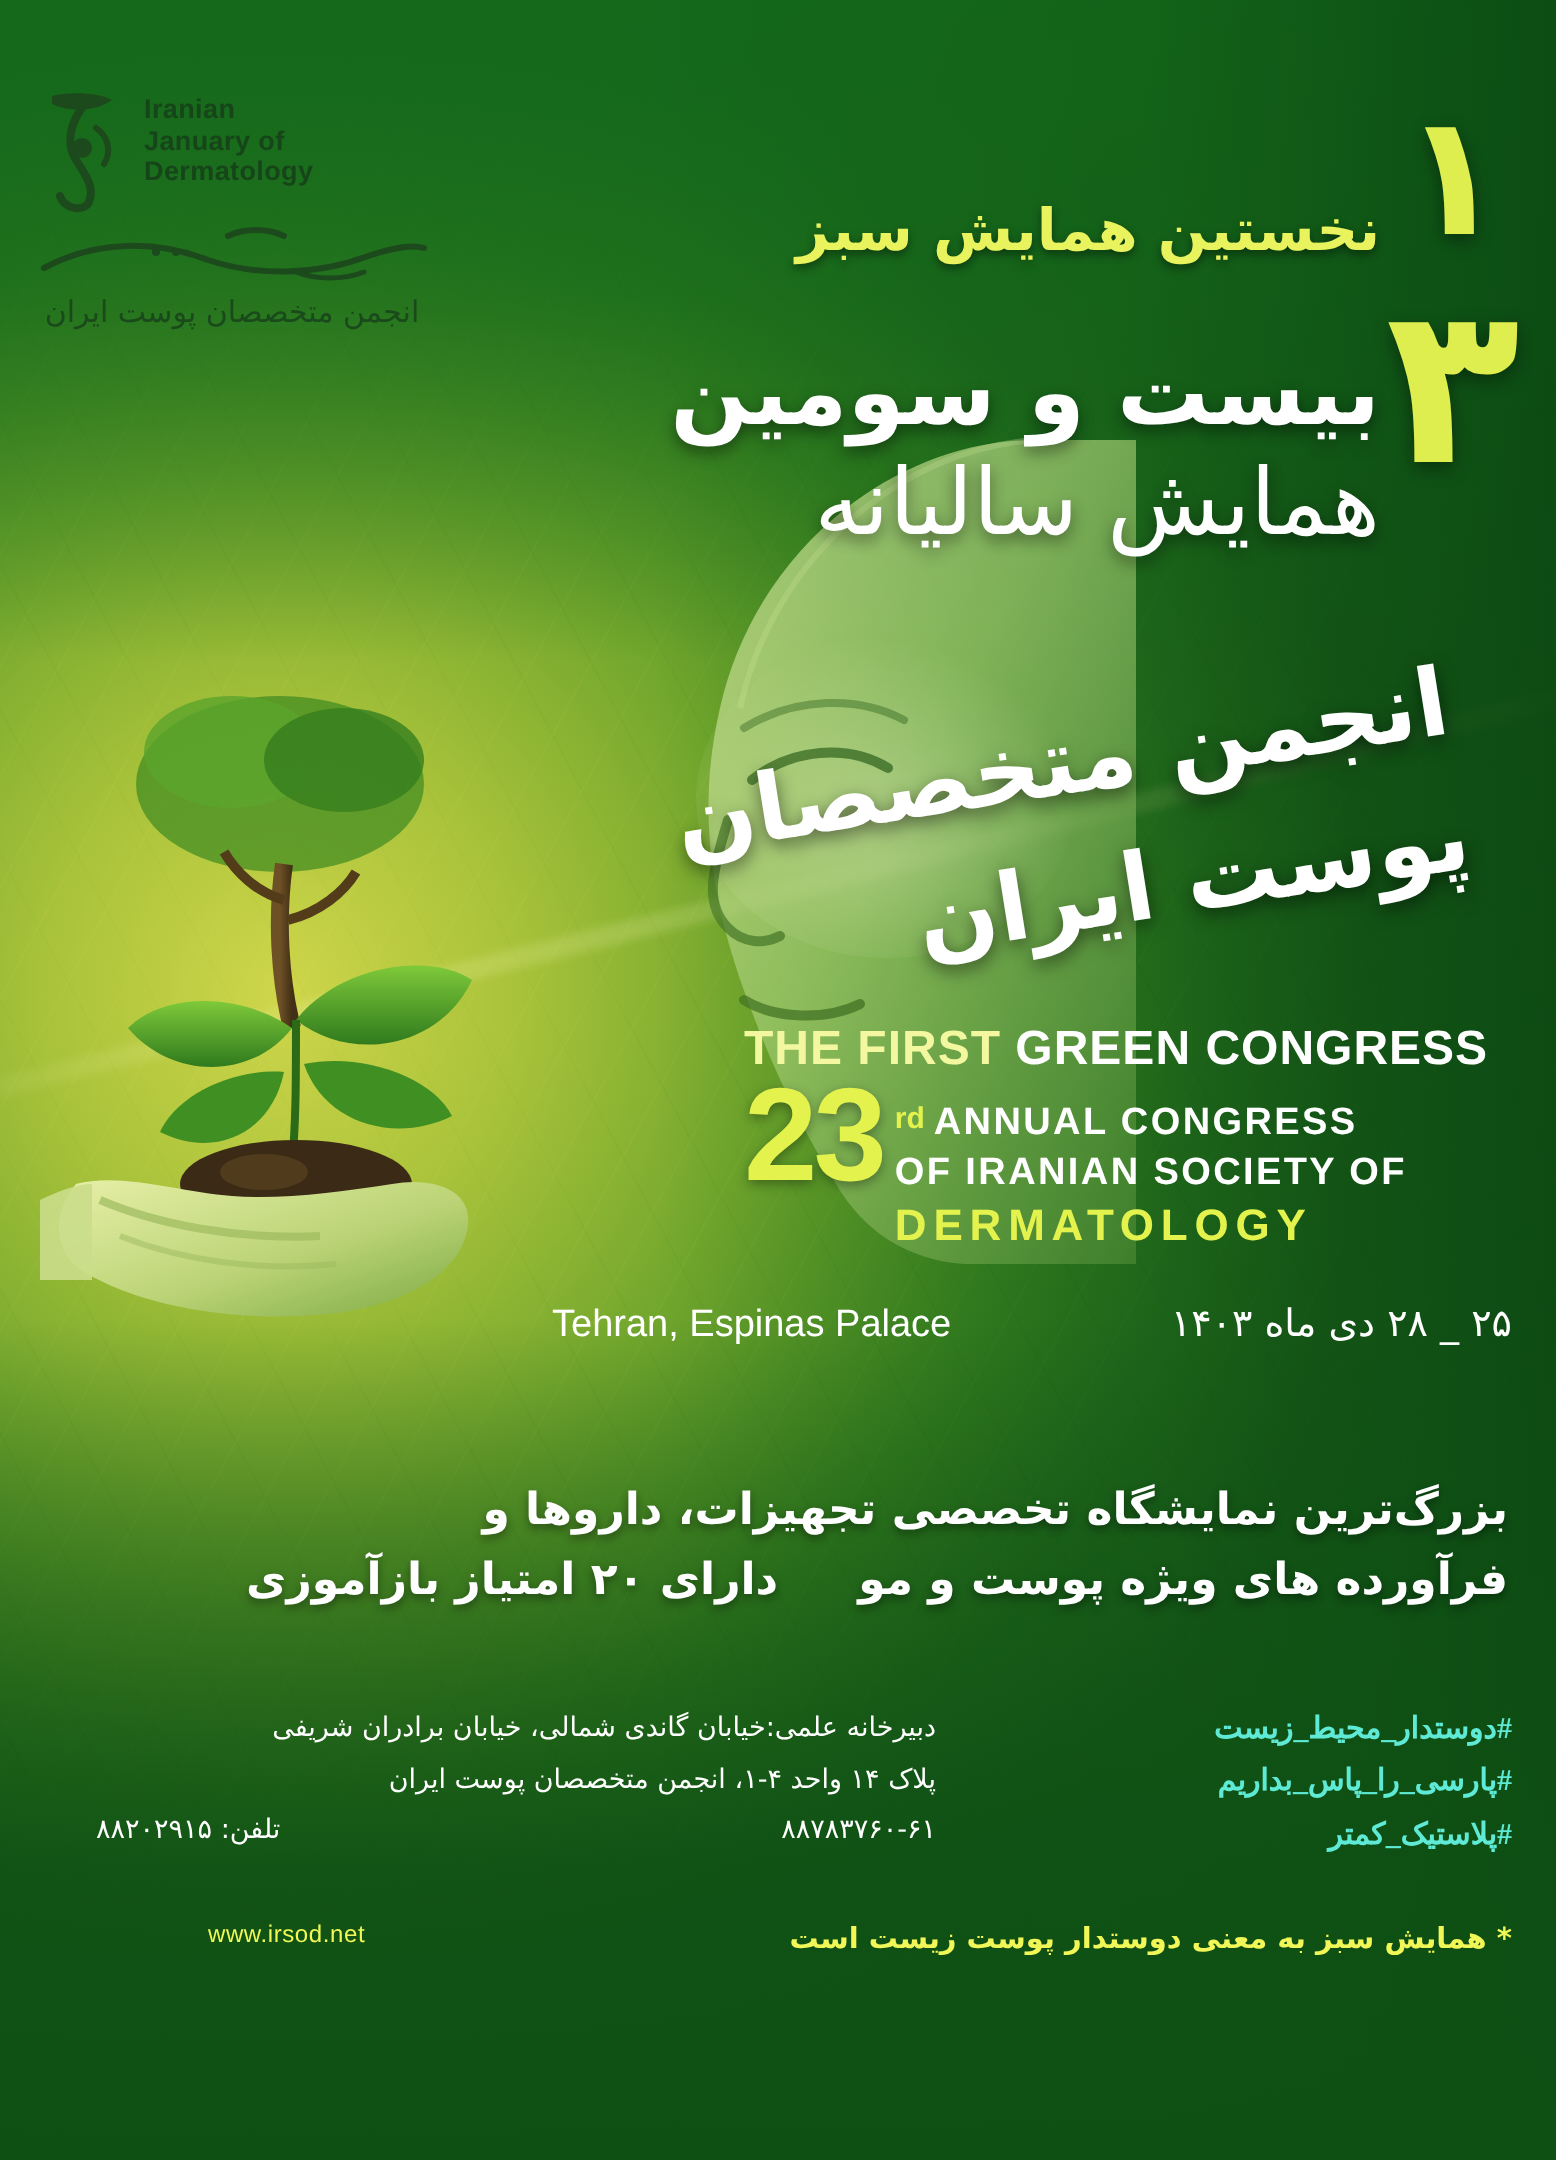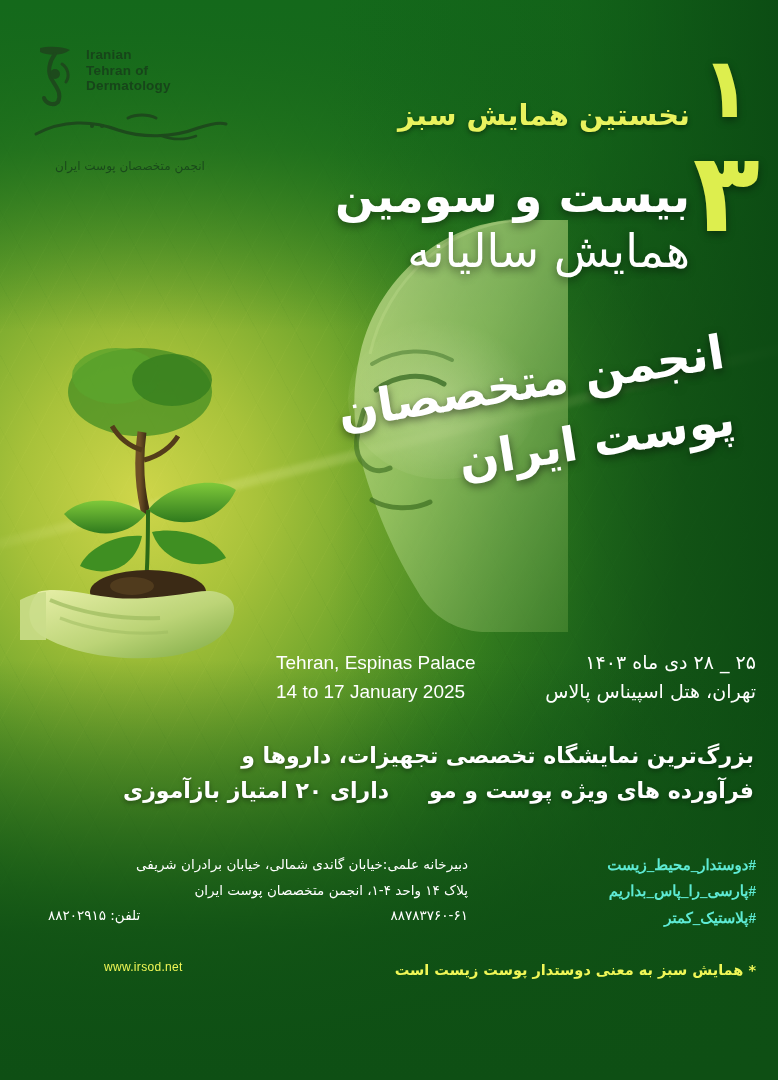--- a/index.html
+++ b/index.html
@@ -67,21 +67,21 @@
   .hand-plant {
     position: absolute;
     left: 20px; top: 300px;
     width: 330px; height: 370px;
   }
   .hand-plant svg { width: 100%; height: 100%; display: block; }
 
   
   .logo {
     position: absolute;
-    left: 32px; top: 44px;
+    left: 18px; top: 44px;
     width: 196px;
     color: #123a12;
     text-align: left;
   }
   .logo-row { display: flex; align-items: flex-start; gap: 8px; }
   .logo-mark { width: 46px; height: 64px; flex: 0 0 46px; }
   .logo-mark svg { width: 100%; height: 100%; display: block; }
   .logo-text {
     font-family: "Liberation Sans", sans-serif;
     font-weight: bold;
@@ -93,24 +93,24 @@
   }
   .logo-script {
     margin-top: 2px;
     width: 100%;
     height: 34px;
   }
   .logo-script svg { width: 100%; height: 100%; display: block; }
   .logo-fa {
     direction: rtl;
     font-family: "DejaVu Sans", sans-serif;
-    font-size: 12px;
+    font-size: 15px;
     color: #1a4a1b;
     text-align: center;
-    margin-top: 15px;
+    margin-top: 3px;
     letter-spacing: .1px;
   }
 
   
   .fa-head {
     position: absolute;
     direction: rtl;
     text-align: right;
     font-family: "DejaVu Sans", sans-serif;
     white-space: nowrap;
@@ -401,21 +401,21 @@
       <div class="logo-mark">
         <svg viewBox="0 0 46 64" xmlns="http://www.w3.org/2000/svg">
           <path d="M8,4 C16,2 30,2 38,6 C30,12 16,12 8,8 Z" fill="#1d4a1c"></path>
           <path d="M23,10 C17,18 15,28 20,36 C25,44 30,50 26,58 C22,62 14,60 12,54" stroke="#1d4a1c" stroke-width="4" fill="none" stroke-linecap="round"></path>
           <circle cx="23" cy="30" r="5" fill="#1d4a1c"></circle>
           <path d="M30,20 C36,24 38,32 34,38" stroke="#1d4a1c" stroke-width="3" fill="none" stroke-linecap="round"></path>
         </svg>
       </div>
       <div class="logo-text">
         <div>Iranian</div>
-        <div>Tehran of</div>
+        <div>January of</div>
         <div>Dermatology</div>
       </div>
     </div>
     <div class="logo-script">
       <svg viewBox="0 0 196 34" xmlns="http://www.w3.org/2000/svg">
         <path d="M4,24 C30,10 60,10 86,20 C110,28 140,28 166,18 C178,14 188,12 194,14" stroke="#1d4a1c" stroke-width="3" fill="none" stroke-linecap="round"></path>
         <path d="M96,8 C104,4 116,4 124,8" stroke="#1d4a1c" stroke-width="3" fill="none" stroke-linecap="round"></path>
         <path d="M130,26 C140,30 154,30 164,26" stroke="#1d4a1c" stroke-width="2.5" fill="none" stroke-linecap="round"></path>
         <circle cx="60" cy="16" r="2" fill="#1d4a1c"></circle>
         <circle cx="70" cy="16" r="2" fill="#1d4a1c"></circle>
@@ -429,29 +429,42 @@
 
   <div class="fa-head fa-line2">بیست و سومین</div>
   <div class="fa-head fa-line1">نخستین همایش سبز</div>
   <div class="fa-head fa-line3">همایش سالیانه</div>
 
   <div class="fa-slant">
     <div>انجمن متخصصان</div>
     <div>پوست ایران</div>
   </div>
 
+  <div class="en-block">
+    <div class="en-first">
+      <span class="the-first">THE FIRST</span>
+      <span class="green-congress">GREEN CONGRESS</span>
+    </div>
+    <div class="en-23-row">
+      <div class="en-23">23</div>
+      <div class="en-23-right">
+        <div>
+          <span class="en-rd">rd</span>
+          <span class="en-annual">ANNUAL CONGRESS</span>
+        </div>
+        <div class="en-of">OF IRANIAN SOCIETY OF</div>
+        <div class="en-derma">DERMATOLOGY</div>
+      </div>
+    </div>
+  </div>
 
   <div class="venue">
     <div class="venue-row">
       <span class="venue-en">Tehran, Espinas Palace</span>
       <span class="venue-fa">۲۵ _ ۲۸ دی ماه ۱۴۰۳</span>
-    </div>
-    <div class="venue-row">
-      <span class="venue-en">14 to 17 January 2025</span>
-      <span class="venue-fa">تهران، هتل اسپیناس پالاس</span>
     </div>
   </div>
 
   <div class="exhibit">
     <div>بزرگ‌ترین نمایشگاه تخصصی تجهیزات، داروها و</div>
     <div class="exhibit-row2">
       <span>فرآورده های ویژه پوست و مو</span>
       <span>دارای ۲۰ امتیاز بازآموزی</span>
     </div>
   </div>

